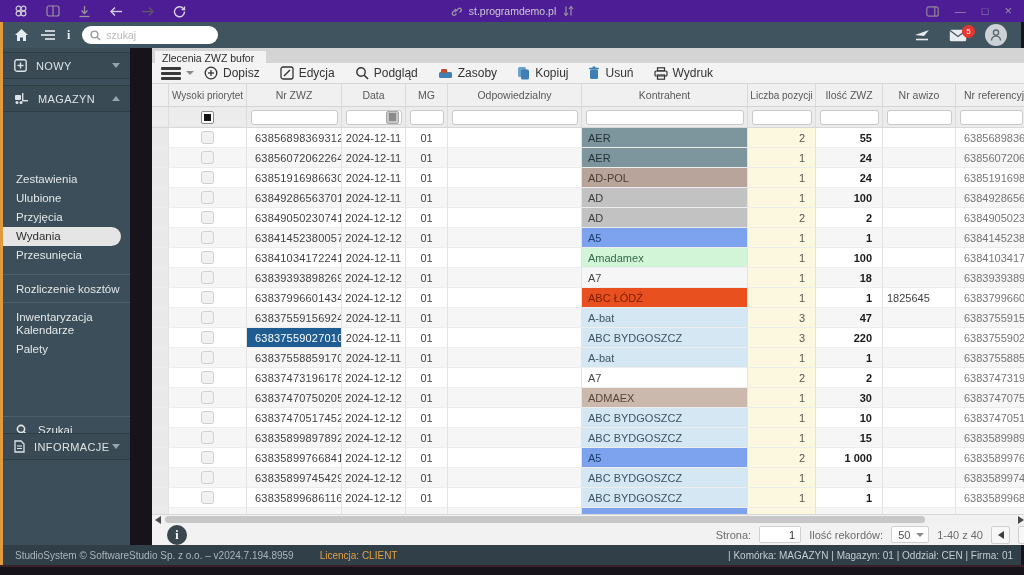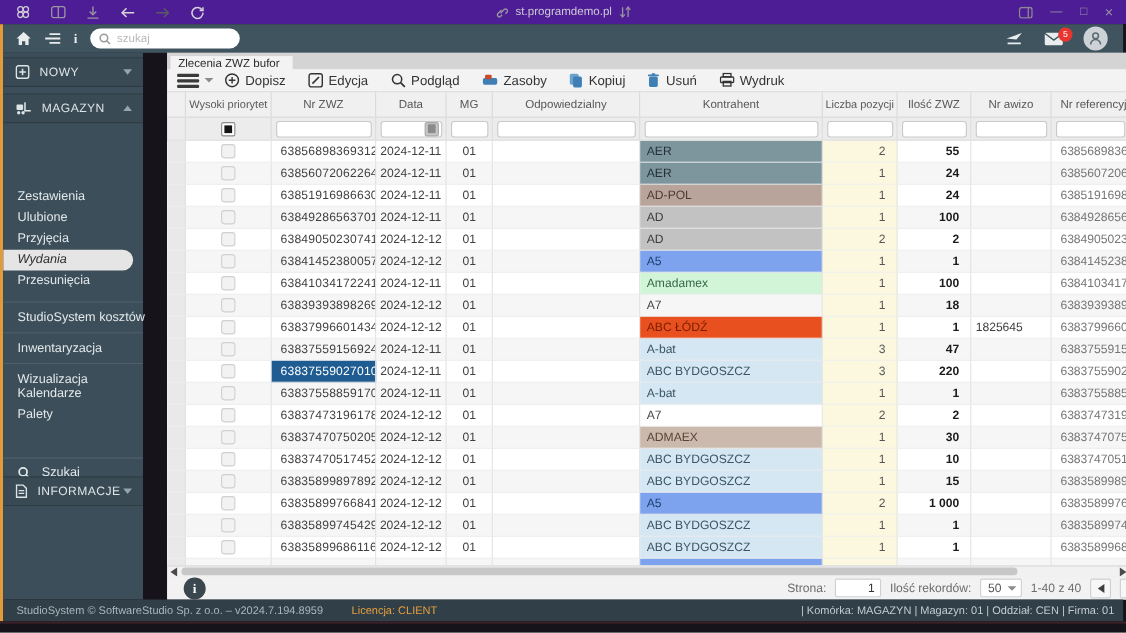--- a/index.html
+++ b/index.html
@@ -33,35 +33,35 @@
   
   .sidebar { position:absolute; left:3px; top:48px; width:127px; height:497px; background:#3c4e59; }
   .side-band { position:absolute; left:0; width:127px; height:27px; background:#394a54; border-top:1px solid rgba(0,0,0,.18); border-bottom:1px solid rgba(0,0,0,.18); display:flex; align-items:center; }
   .side-band .bl { color:#dde4e7; font-size:11px; letter-spacing:.4px; margin-left:9px; }
   .side-band .bicon { margin-left:11px; }
   .chev { margin-left:auto; margin-right:10px; width:0; height:0; border-left:4px solid transparent; border-right:4px solid transparent; }
   .chev.down { border-top:5px solid #93a5ae; }
   .chev.up { border-bottom:5px solid #93a5ae; }
   .side-sub { position:absolute; left:0; top:122px; width:127px; }
   .sit { height:19px; line-height:19px; font-size:11.5px; color:#e2e8ea; padding-left:13px; white-space:nowrap; }
-  .sit.sel { background:#e5e5e5; color:#2e2e2e; border-radius:0 10px 10px 0; width:118px;font-style:italic; }
+  .sit.sel { background:#e5e5e5; color:#2e2e2e; border-radius:0 10px 10px 0; width:118px; }
   .sep { margin-top:9px; border-top:1px solid rgba(255,255,255,.10); padding-top:5px; }
   .side-search { position:absolute; left:0; top:368px; width:127px; height:27px; display:flex; align-items:center; border-top:1px solid rgba(255,255,255,.10); }
   .side-search .bl { color:#e2e8ea; font-size:11.5px; margin-left:10px; }
   .side-search .bicon { margin-left:13px; }
 
   
   .content { position:absolute; left:130px; top:48px; width:891px; height:497px; background:#ececec;margin-left:22px; }
   .tabstrip { position:absolute; left:0; top:0; width:891px; height:15px; background:#d4d4d4; }
   .tab { display:inline-block; height:15px; line-height:15px; background:#f3f3f3; color:#2c2c2c; font-size:10.5px; padding:0 12px 0 7px; margin-left:3px; }
   .toolbar { position:absolute; left:0; top:15px; width:891px; height:21px; background:#f3f3f3; border-bottom:1px solid #d6d6d6; display:flex; align-items:center; }
   .hamb { margin-left:9px; width:20px; height:13px; display:flex; flex-direction:column; justify-content:space-between; }
   .hamb div { height:3px; background:#3a3a3a; border-radius:1px; }
   .hcaret { width:0; height:0; border-left:4px solid transparent; border-right:4px solid transparent; border-top:4px solid #8b8b8b; margin-left:5px; margin-right:10px; }
-  .tbtn { display:flex; align-items:flex-start; gap:5px; margin-right:20px; color:#333; font-size:12px; }
+  .tbtn { display:flex; align-items:center; gap:5px; margin-right:20px; color:#333; font-size:12px; }
   .grow { display:grid; grid-template-columns:17px 78px 95px 64px 42px 134px 166px 68px 67px 73px 71px; }
   .ghead { position:absolute; left:0; top:36px; width:875px; height:23px; background:#f0f0f0; border-bottom:1px solid #d4d4d4; }
   .hc { border-right:1px solid #d9d9d9; display:flex; align-items:center; justify-content:center; text-align:center; font-size:10.5px; color:#585858; line-height:11px; overflow:hidden; white-space:normal; padding:0 2px; }
   .hc.wrap2 { font-size:10px; }
   .hc.clip { white-space:nowrap; justify-content:flex-start; padding-left:8px; }
   .gfilter { position:absolute; left:0; top:59px; width:875px; height:21px; background:#ececec; border-bottom:1px solid #d8d8d8; }
   .fc { border-right:1px solid #dcdcdc; display:flex; align-items:center; justify-content:center; position:relative; }
   .fc input { width:calc(100% - 7px); height:15px; border:1px solid #c9c9c9; border-radius:3px; background:#fff; outline:none; font-size:10px; padding:0 3px; font-family:"Liberation Sans", sans-serif; }
   .cbf { width:13px; height:13px; background:#fff; border:1px solid #8a8a8a; border-radius:2px; display:flex; align-items:center; justify-content:center; }
   .cbf div { width:7px; height:7px; background:#141414; }
@@ -277,23 +277,22 @@
     <span class="bl">MAGAZYN</span>
     <span class="chev up"></span>
   </div>
 
   <div class="side-sub">
     <div class="sit">Zestawienia</div>
     <div class="sit">Ulubione</div>
     <div class="sit">Przyjęcia</div>
     <div class="sit sel">Wydania</div>
     <div class="sit">Przesunięcia</div>
-    <div class="sit sep">StudioSystem kosztów</div>
+    <div class="sit sep">Rozliczenie kosztów</div>
     <div class="sit sep">Inwentaryzacja</div>
-    <div class="sit sep">Wizualizacja</div>
     <div class="sit">Kalendarze</div>
     <div class="sit">Palety</div>
   </div>
 
   <div class="side-search">
     <span class="bicon">
       <svg width="12" height="12" viewBox="0 0 12 12">
           <circle cx="5" cy="5" r="3.6" fill="none" stroke="#e2e8ea" stroke-width="1.6"></circle>
           <line x1="7.8" y1="7.8" x2="11" y2="11" stroke="#e2e8ea" stroke-width="1.6"></line>
         </svg>

